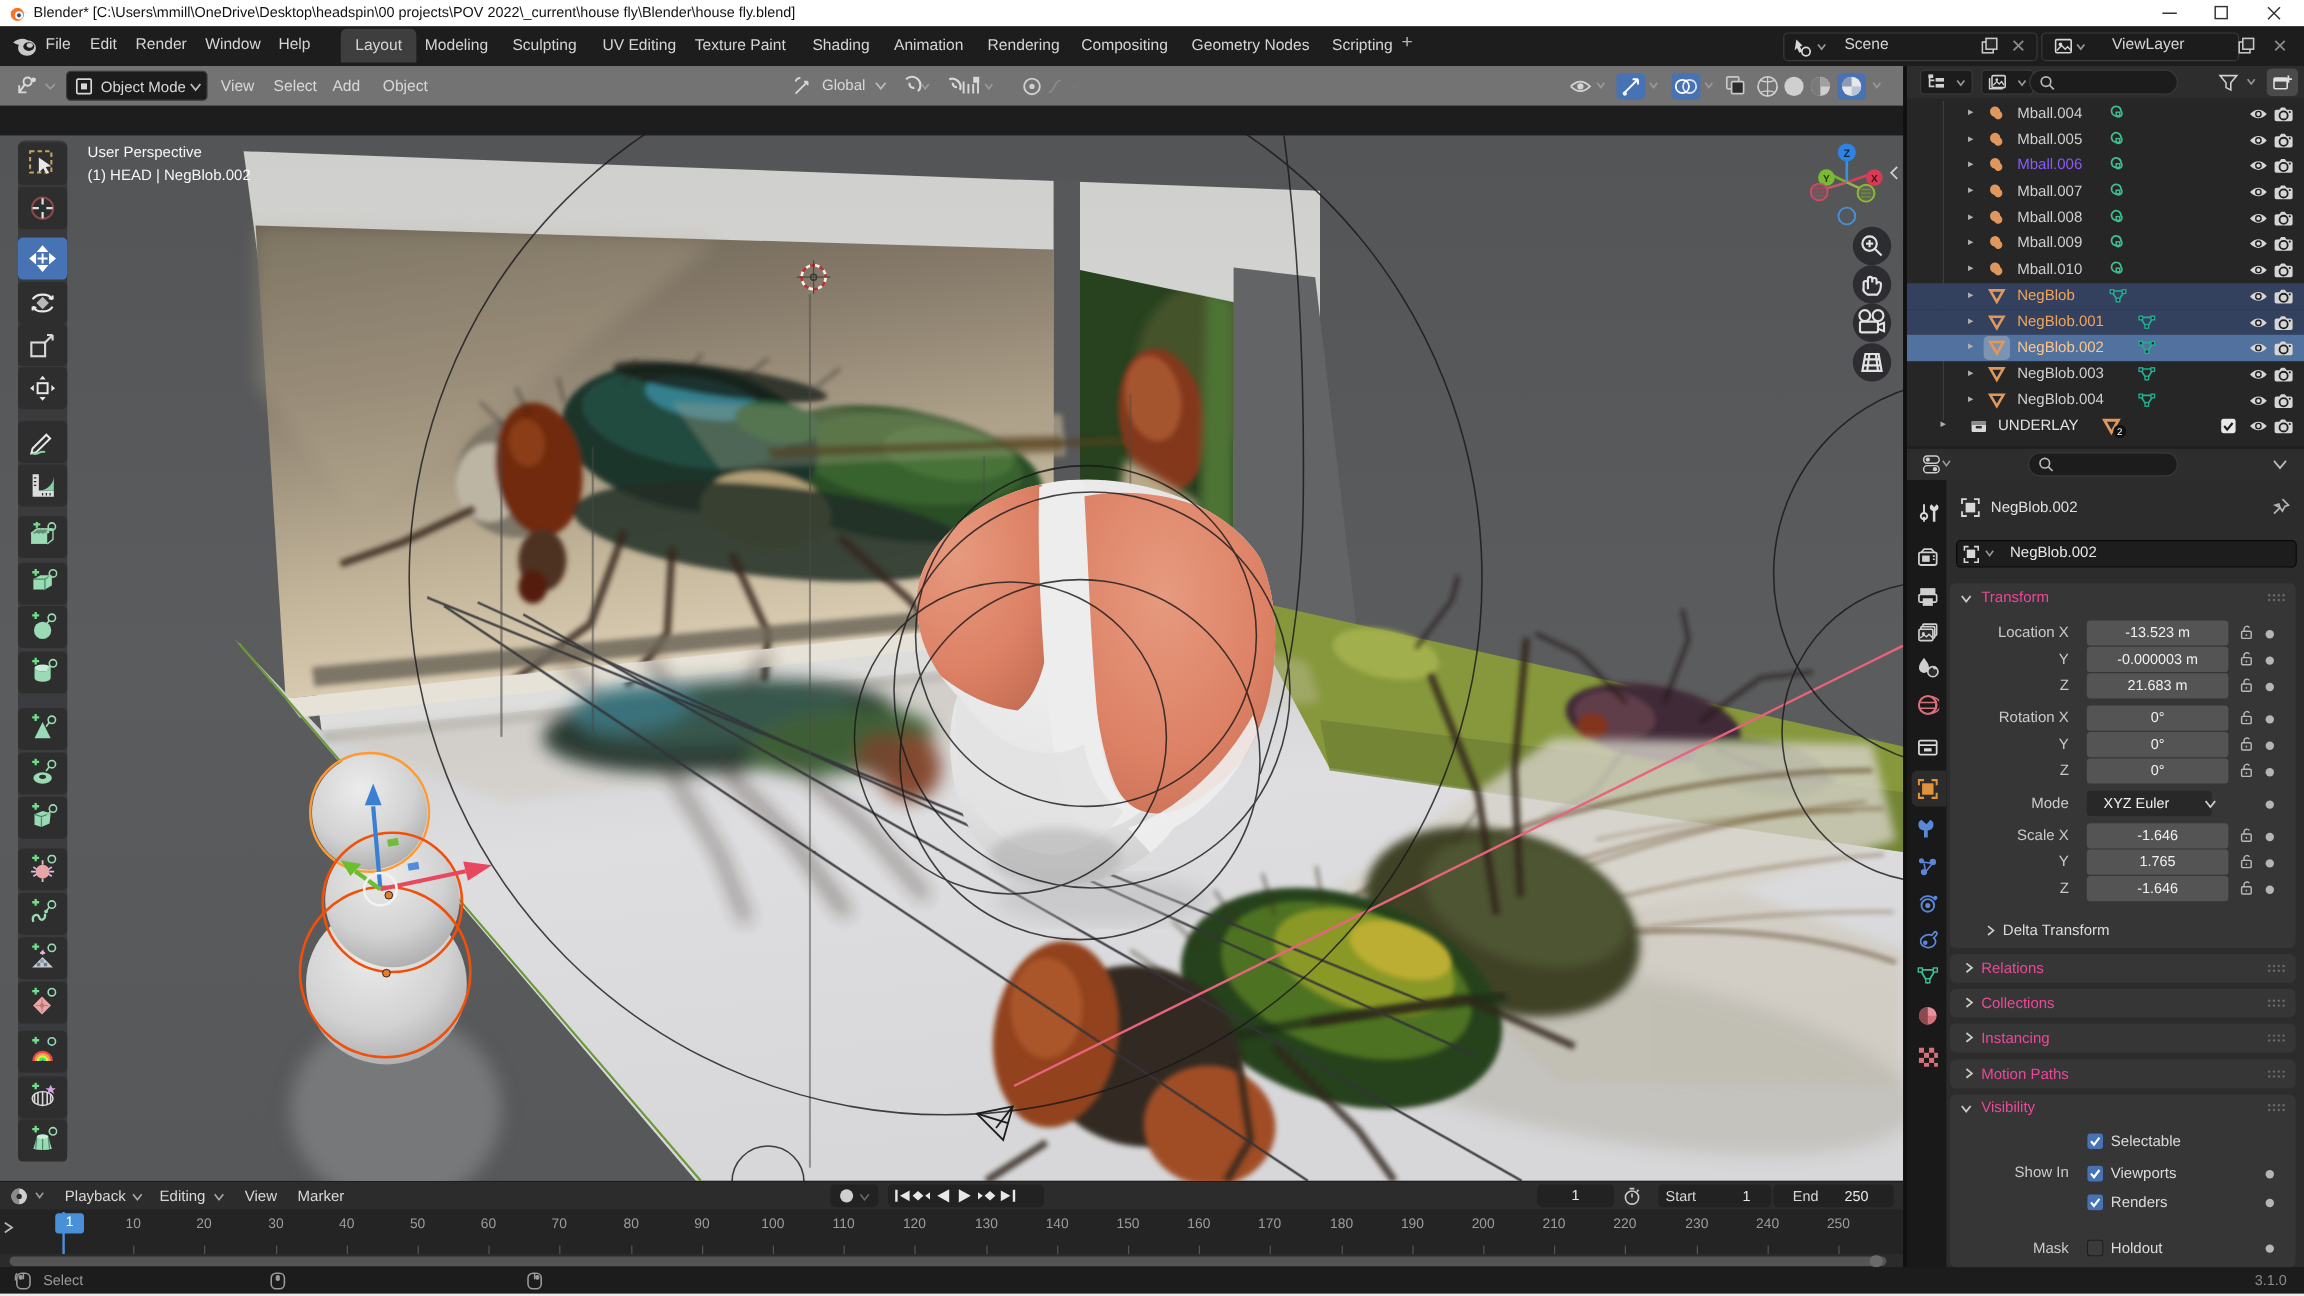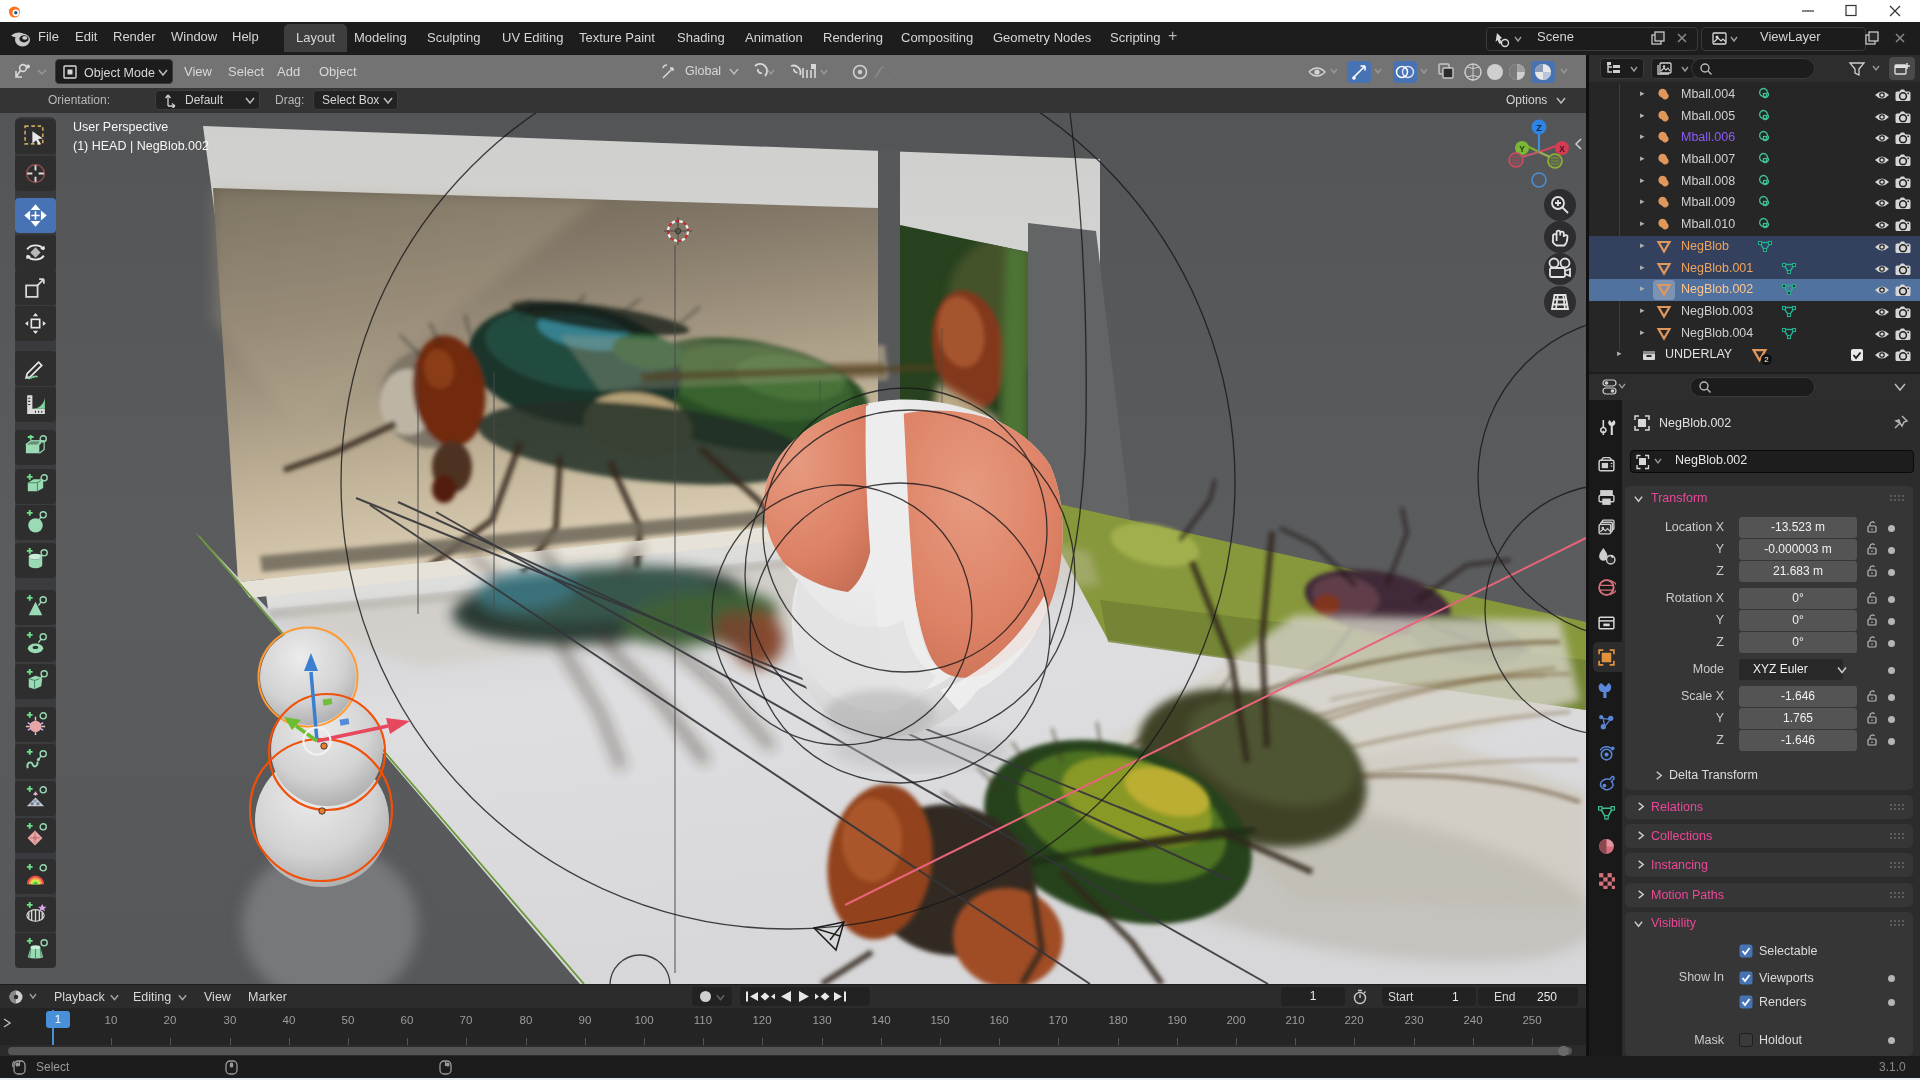--- a/index.html
+++ b/index.html
@@ -41,20 +41,21 @@
 </style></head>
 <body>
 <div id="root">
   <div id="titlebar" class="abs">
     <svg class="abs" style="left:7px;top:4px" width="15" height="15" viewBox="0 0 15 15">
         <circle cx="7.5" cy="8" r="5.5" fill="#ff7021"></circle>
         <circle cx="8.8" cy="8.8" r="3.4" fill="#fff"></circle>
         <circle cx="8.8" cy="8.8" r="1.7" fill="#265787"></circle>
         <path d="M1,6 L8,3.5 L5,7 Z" fill="#ff7021"></path>
       </svg>
+    <span class="abs" style="left:28px;top:3px;color:#111;">Blender* [C:\Users\mmill\OneDrive\Desktop\headspin\00 projects\POV 2022\_current\house fly\Blender\house fly.blend]</span>
     <svg class="abs" style="left:1794px;top:0" width="126" height="22" viewBox="0 0 126 22">
       <path d="M8,11 L20,11" stroke="#333" stroke-width="1.2"></path>
       <rect x="52" y="5.5" width="10" height="10" fill="none" stroke="#333" stroke-width="1.2"></rect>
       <path d="M96,6 L106,16 M106,6 L96,16" stroke="#333" stroke-width="1.2"></path>
     </svg>
   </div>
   <div id="topbar" class="abs">
     <svg class="abs" style="left:9px;top:5px" width="24" height="22" viewBox="0 0 24 22">
         <ellipse cx="13.5" cy="13" rx="7.5" ry="6.5" fill="#c8c8c8"></ellipse>
         <ellipse cx="15" cy="11.8" rx="4.6" ry="3.6" fill="#1d1d1d"></ellipse>
@@ -170,41 +171,20 @@
       <circle cx="192" cy="12" r="8" fill="#cfcfcf"></circle>
       <circle cx="214" cy="12" r="8" fill="#cfcfcf"></circle>
         <path d="M214,4 a8,8 0 0 0 0,16 Z" fill="#7a7a7a"></path>
         <path d="M214,4 a8,8 0 0 1 8,8 l-8,0 Z" fill="#a0a0a0"></path>
       <rect x="228" y="1" width="24" height="22" rx="4" fill="#4772b3"></rect>
       <circle cx="240" cy="12" r="8" fill="#e8e8e8"></circle>
         <path d="M240,4 a8,8 0 0 0 -8,8 l8,0 Z" fill="#8a9ab8"></path>
         <path d="M240,20 a8,8 0 0 0 8,-8 l-8,0 Z" fill="#b8c4d8"></path>
       <path d="M258,9 l3,4 l3,-4" stroke="#999" stroke-width="1.4" fill="none"></path>
     </svg>
-  </div>
-  <div id="toolsettings" class="abs">
-    <span class="abs" style="left:48px;top:5px;color:#b8b8b8">Orientation:</span>
-    <span class="abs btnbox2" style="left:155px;top:2px;width:105px;height:20px;"></span>
-    <svg class="abs" style="left:161px;top:5px" width="15" height="15" viewBox="0 0 15 15">
-        <path d="M7,2 L7,13 M7,2 l-2.5,3 M7,2 l2.5,3 M7,13 L14,13 M14,13 l-3,-2.5 M14,13 l-3,2.5" stroke="#d0d0d0" stroke-width="1.3" fill="none"></path>
-      </svg>
-    <span class="abs" style="left:185px;top:5px">Default</span>
-    <svg class="abs" style="left:245px;top:9px" width="10" height="7" viewBox="0 0 10 7">
-        <path d="M1,1 L5,6 L9,1" stroke="#bbb" stroke-width="1.5" fill="none"></path>
-      </svg>
-    <span class="abs" style="left:275px;top:5px;color:#b8b8b8">Drag:</span>
-    <span class="abs btnbox2" style="left:313px;top:2px;width:85px;height:20px;"></span>
-    <span class="abs" style="left:322px;top:5px">Select Box</span>
-    <svg class="abs" style="left:383px;top:9px" width="10" height="7" viewBox="0 0 10 7">
-        <path d="M1,1 L5,6 L9,1" stroke="#bbb" stroke-width="1.5" fill="none"></path>
-      </svg>
-    <span class="abs" style="left:1506px;top:5px">Options</span>
-    <svg class="abs" style="left:1556px;top:9px" width="10" height="7" viewBox="0 0 10 7">
-        <path d="M1,1 L5,6 L9,1" stroke="#bbb" stroke-width="1.5" fill="none"></path>
-      </svg>
   </div>
   <div id="viewport" class="abs">
 <svg width="1586" height="871" viewBox="0 113 1586 871">
 <defs>
   <linearGradient id="vpbg" x1="0" y1="0" x2="0" y2="1">
     <stop offset="0" stop-color="#545557"></stop>
             <stop offset="0.5" stop-color="#5b5c5e"></stop>
             <stop offset="1" stop-color="#57585a"></stop>
   </linearGradient>
   <linearGradient id="tan" x1="0" y1="0" x2="0.25" y2="1">

